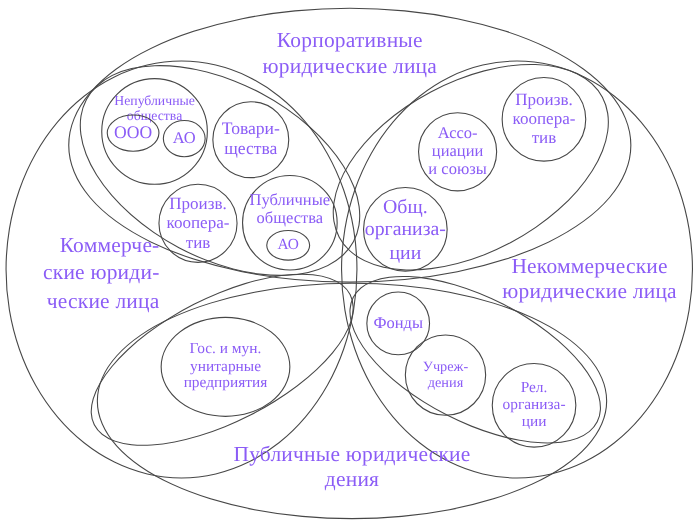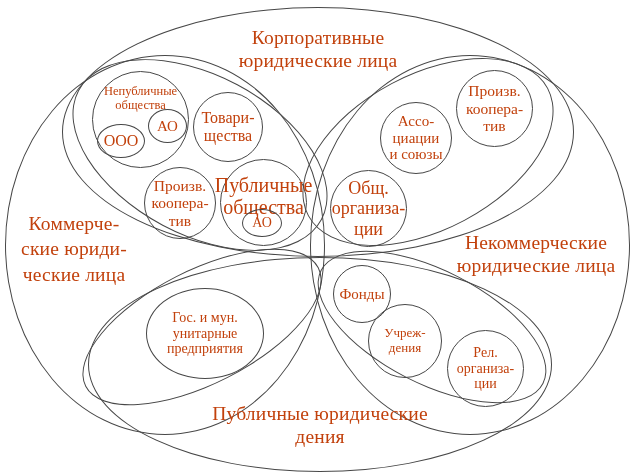--- a/index.html
+++ b/index.html
@@ -1,18 +1,18 @@
 <!DOCTYPE html>
 <html><head>
 <meta charset="utf-8">
 <style>
   html,body { margin:0; padding:0; background:#ffffff; }
   .stage {
     position:relative; width:633px; height:475px; background:#ffffff;
-    font-family:"Liberation Serif","DejaVu Serif",serif; color:#c2410c;
+    font-family:"Liberation Serif","DejaVu Serif",serif; color:#8b5cf6;
     overflow:hidden;
   }
   .ell {
     position:absolute; box-sizing:border-box;
     border:1.2px solid #474747; border-radius:50%;
   }
   .node {
     position:absolute; box-sizing:border-box;
     border:1.2px solid #474747; border-radius:50%;
     display:flex; align-items:center; justify-content:center;
@@ -37,41 +37,41 @@
 
   <div class="ell" style="left:62px; top:75px; width:276px; height:160px; transform:rotate(28deg);"></div>
   <div class="ell" style="left:292px; top:74px; width:272px; height:156px; transform:rotate(-28deg);"></div>
   <div class="ell" style="left:71px; top:270px; width:262px; height:114px; transform:rotate(-27deg);"></div>
   <div class="ell" style="left:307px; top:270px; width:250px; height:114px; transform:rotate(27deg);"></div>
 
   <div class="glabel" style="left:168px; top:26px; width:300px;">
     <div>Корпоративные</div>
     <div>юридические лица</div>
   </div>
-  <div class="glabel" style="left:3px; top:211px; width:142px; line-height:1.3;">
+  <div class="glabel" style="left:3px; top:211px; width:142px; line-height:1.3;text-align:right;">
     <div>Коммерче-</div>
     <div>ские юриди-</div>
     <div>ческие лица</div>
   </div>
   <div class="glabel" style="left:410px; top:231px; width:252px;">
     <div>Некоммерческие</div>
     <div>юридические лица</div>
   </div>
   <div class="glabel" style="left:167px; top:402px; width:306px;">
     <div>Публичные юридические</div>
     <div>дения</div>
   </div>
 
   <div class="node top-align" style="left:92px; top:71px; width:97px; height:97px; font-size:12.5px; padding-top:12px;">
     <div class="nlabel">
       <div>Непубличные</div>
       <div>общества</div>
     </div>
   </div>
-  <div class="node" style="left:97px; top:124px; width:48px; height:34px; font-size:16px;">
+  <div class="node" style="left:97px; top:104px; width:48px; height:34px; font-size:16px;">
     <div class="nlabel">
       <div>ООО</div>
     </div>
   </div>
   <div class="node" style="left:148px; top:109px; width:39px; height:34px; font-size:15px;">
     <div class="nlabel">
       <div>АО</div>
     </div>
   </div>
   <div class="node" style="left:193px; top:92px; width:70px; height:70px; font-size:16px;">
@@ -80,21 +80,21 @@
       <div>щества</div>
     </div>
   </div>
   <div class="node" style="left:144px; top:167px; width:72px; height:72px; font-size:15.5px;">
     <div class="nlabel">
       <div>Произв.</div>
       <div>коопера-</div>
       <div>тив</div>
     </div>
   </div>
-  <div class="node top-align" style="left:220px; top:159px; width:87px; height:87px; font-size:20px; padding-top:14px;text-align:center;">
+  <div class="node top-align" style="left:220px; top:159px; width:87px; height:87px; font-size:15px; padding-top:14px;text-align:center;">
     <div class="nlabel">
       <div>Публичные</div>
       <div>общества</div>
     </div>
   </div>
   <div class="node" style="left:242px; top:209px; width:40px; height:28px; font-size:14px;">
     <div class="nlabel">
       <div>АО</div>
     </div>
   </div>

